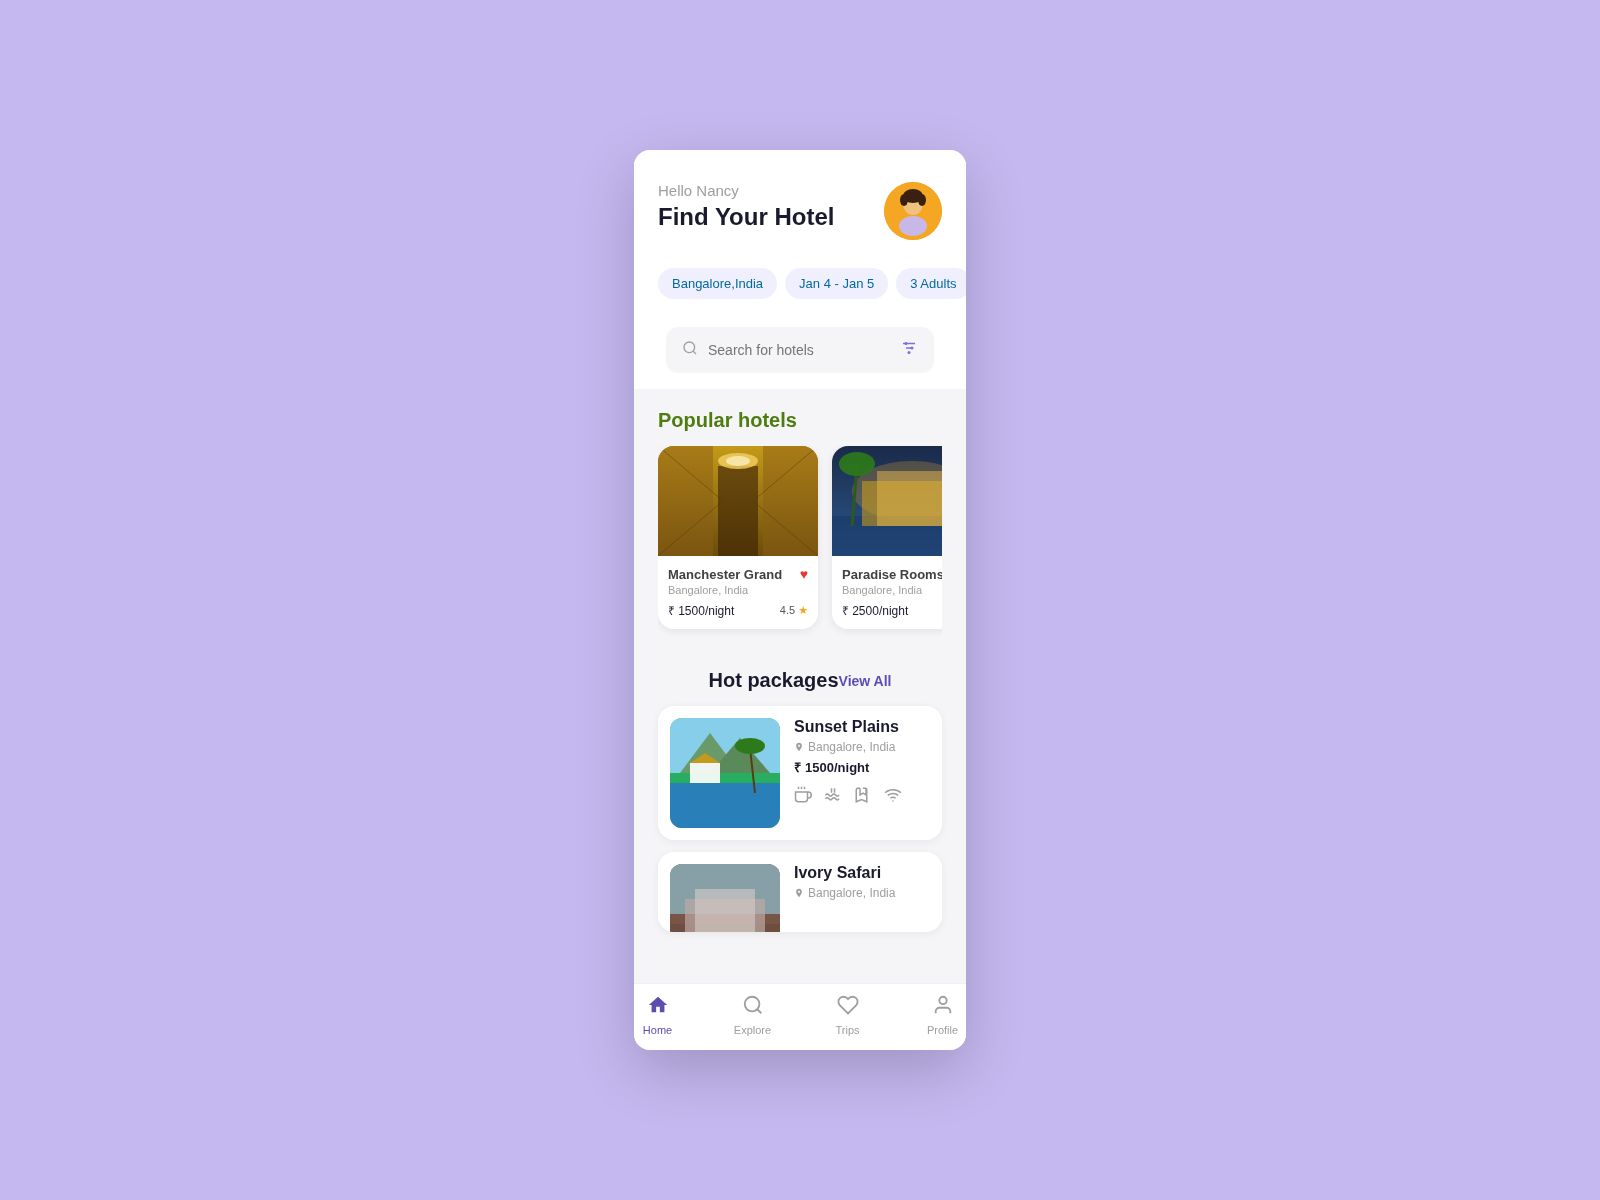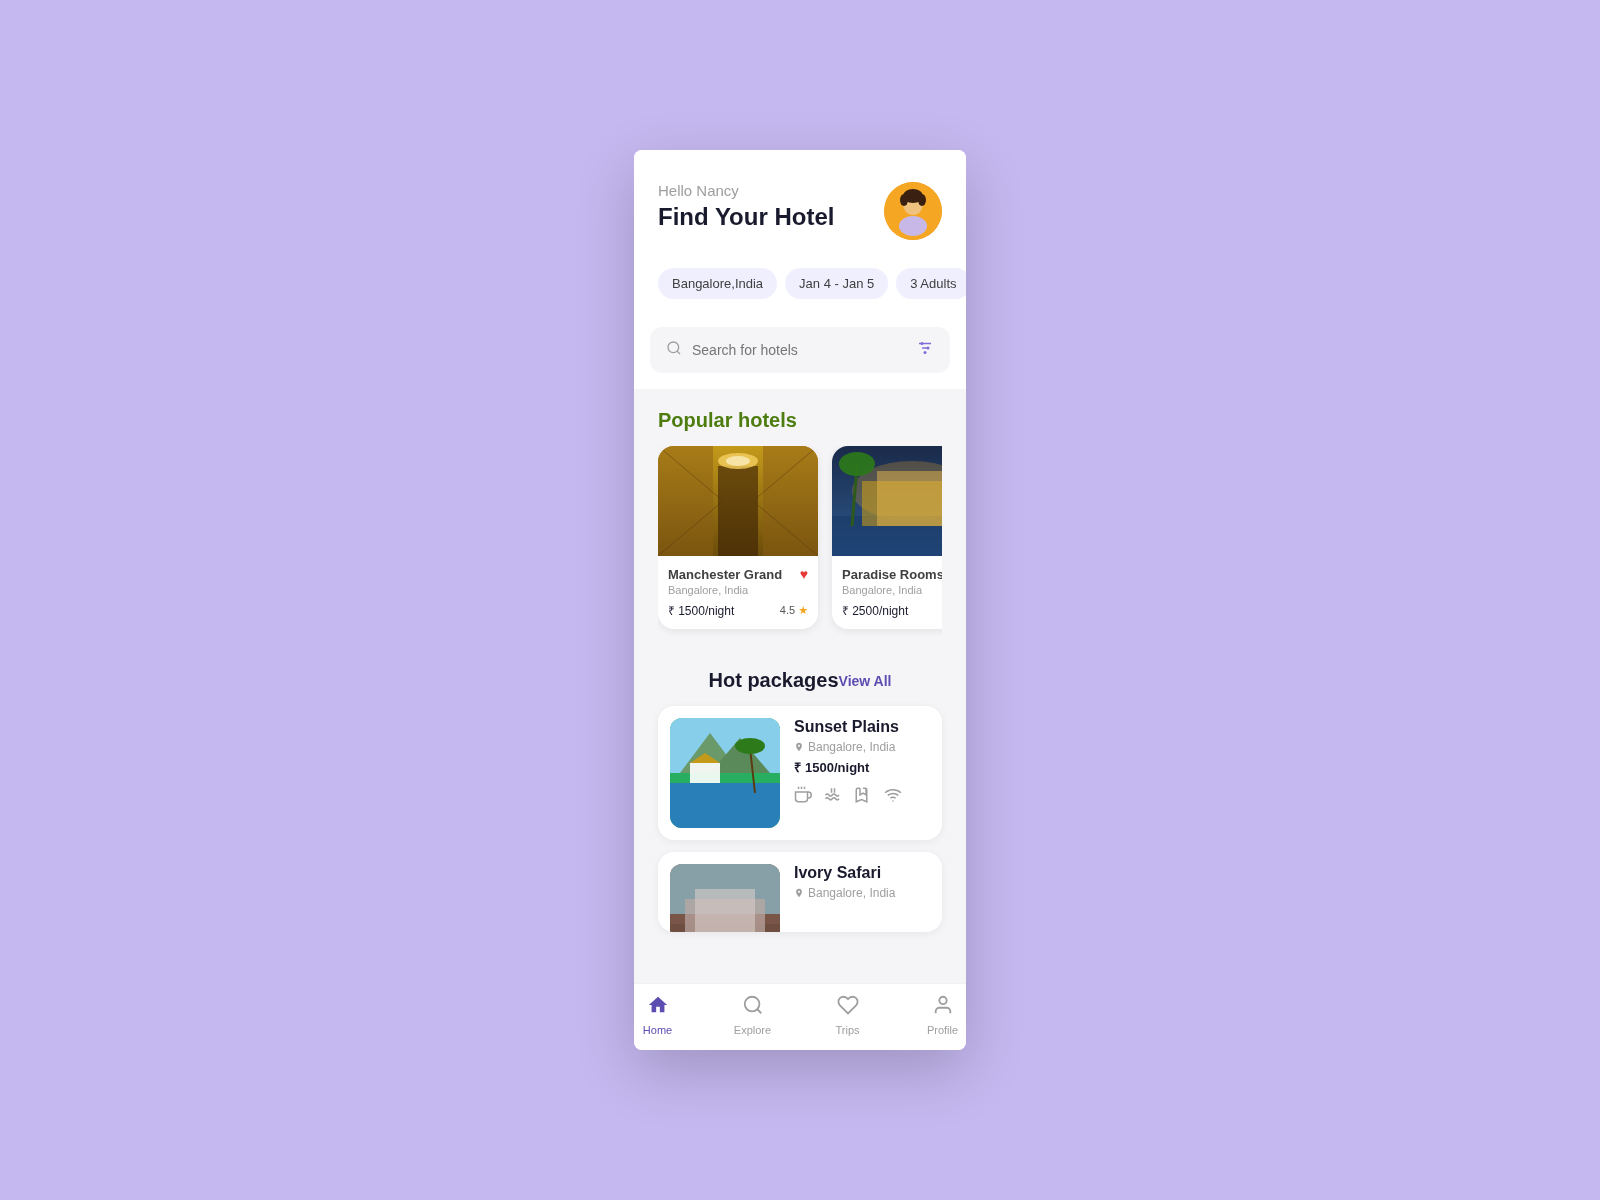--- a/index.html
+++ b/index.html
@@ -8,21 +8,21 @@
       min-height: 1200px;
       display: flex;
       justify-content: center;
       align-items: center;
       font-family: -apple-system, BlinkMacSystemFont, 'Segoe UI', sans-serif;
     }
     .phone-container {
       width: 332px;
       min-height: 900px;
       background: #f5f5f8;
-      border-radius: 8px;
+      border-radius: 16px;
       overflow: hidden;
       box-shadow: 0 20px 60px rgba(0,0,0,0.2);
       display: flex;
       flex-direction: column;
       position: relative;
     }
     .content-scroll {
       flex: 1;
       overflow-y: auto;
       padding-bottom: 70px;
@@ -64,28 +64,28 @@
       padding: 12px 24px;
       background: white;
       overflow-x: auto;
     }
     .filter-chip {
       background: #f0effe;
       border: none;
       border-radius: 20px;
       padding: 8px 14px;
       font-size: 13px;
-      color: #404040;
+      color: #0369a1;
       white-space: nowrap;
       cursor: pointer;
       font-weight: 500;
     }
     
     .search-section {
-      padding: 16px 16px;
+      padding: 16px 32px;
       background: white;
     }
     .search-bar {
       display: flex;
       align-items: center;
       background: #f5f5f8;
       border-radius: 12px;
       padding: 12px 16px;
       gap: 10px;
     }

